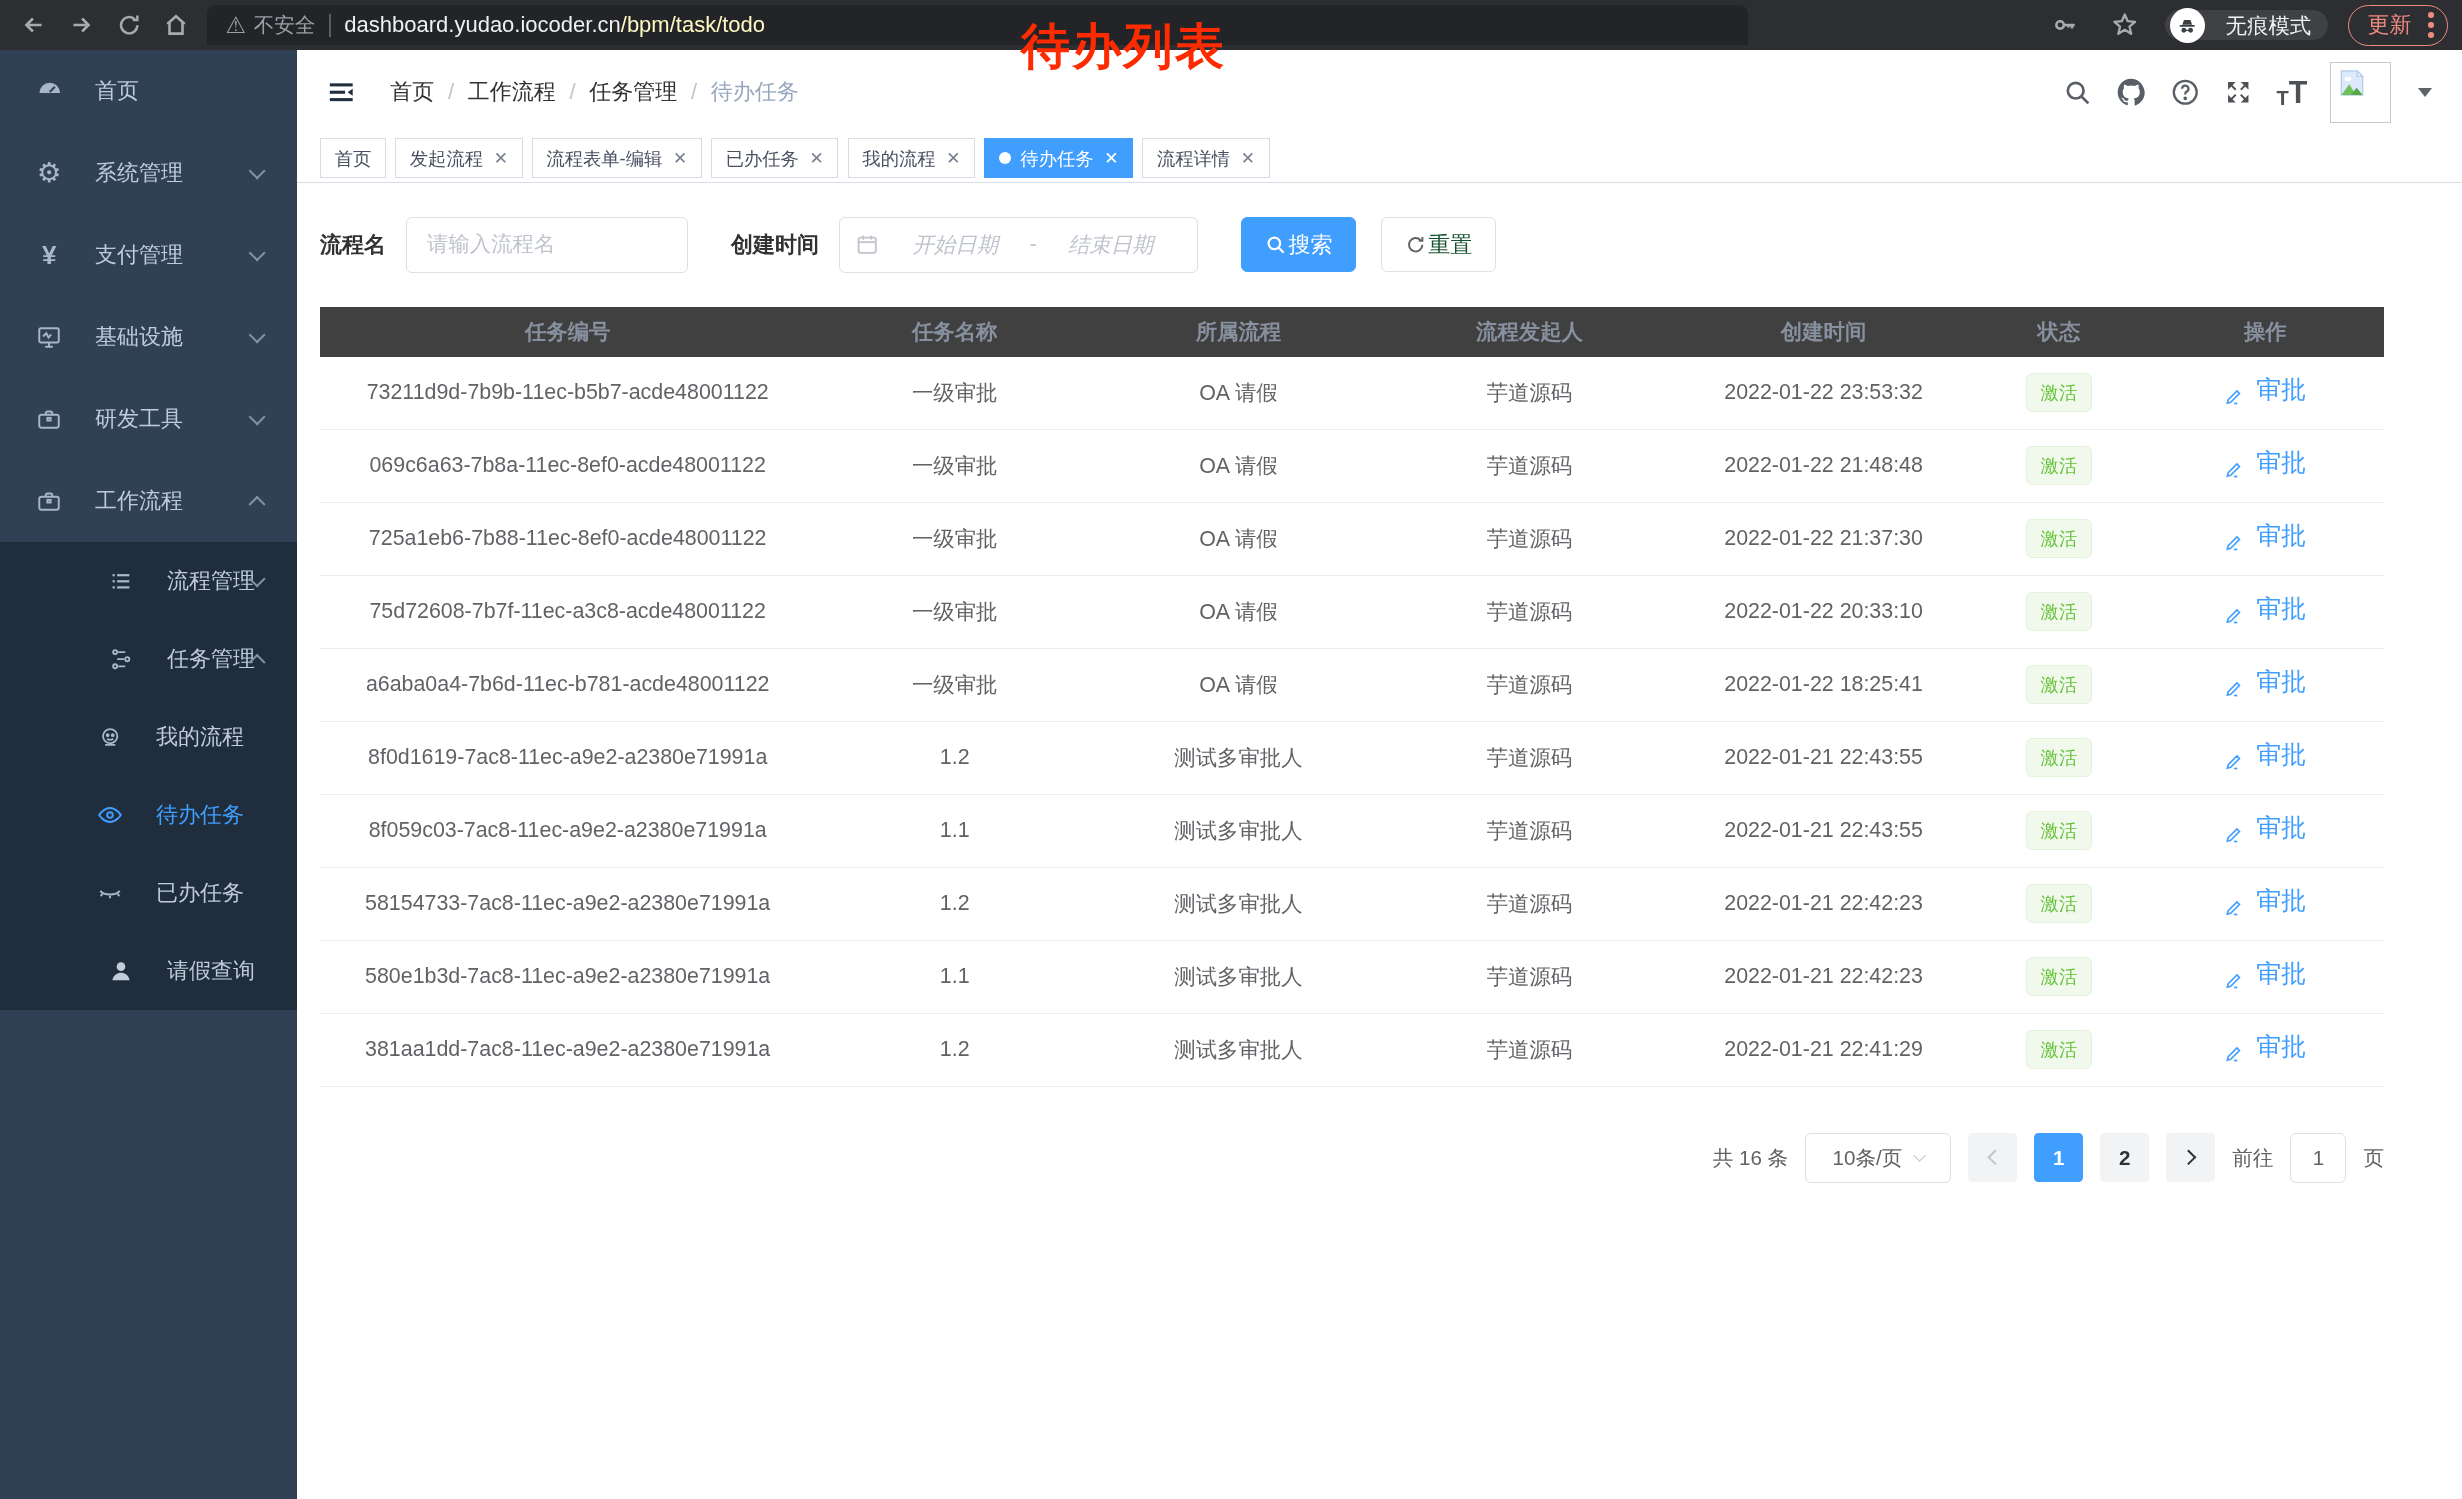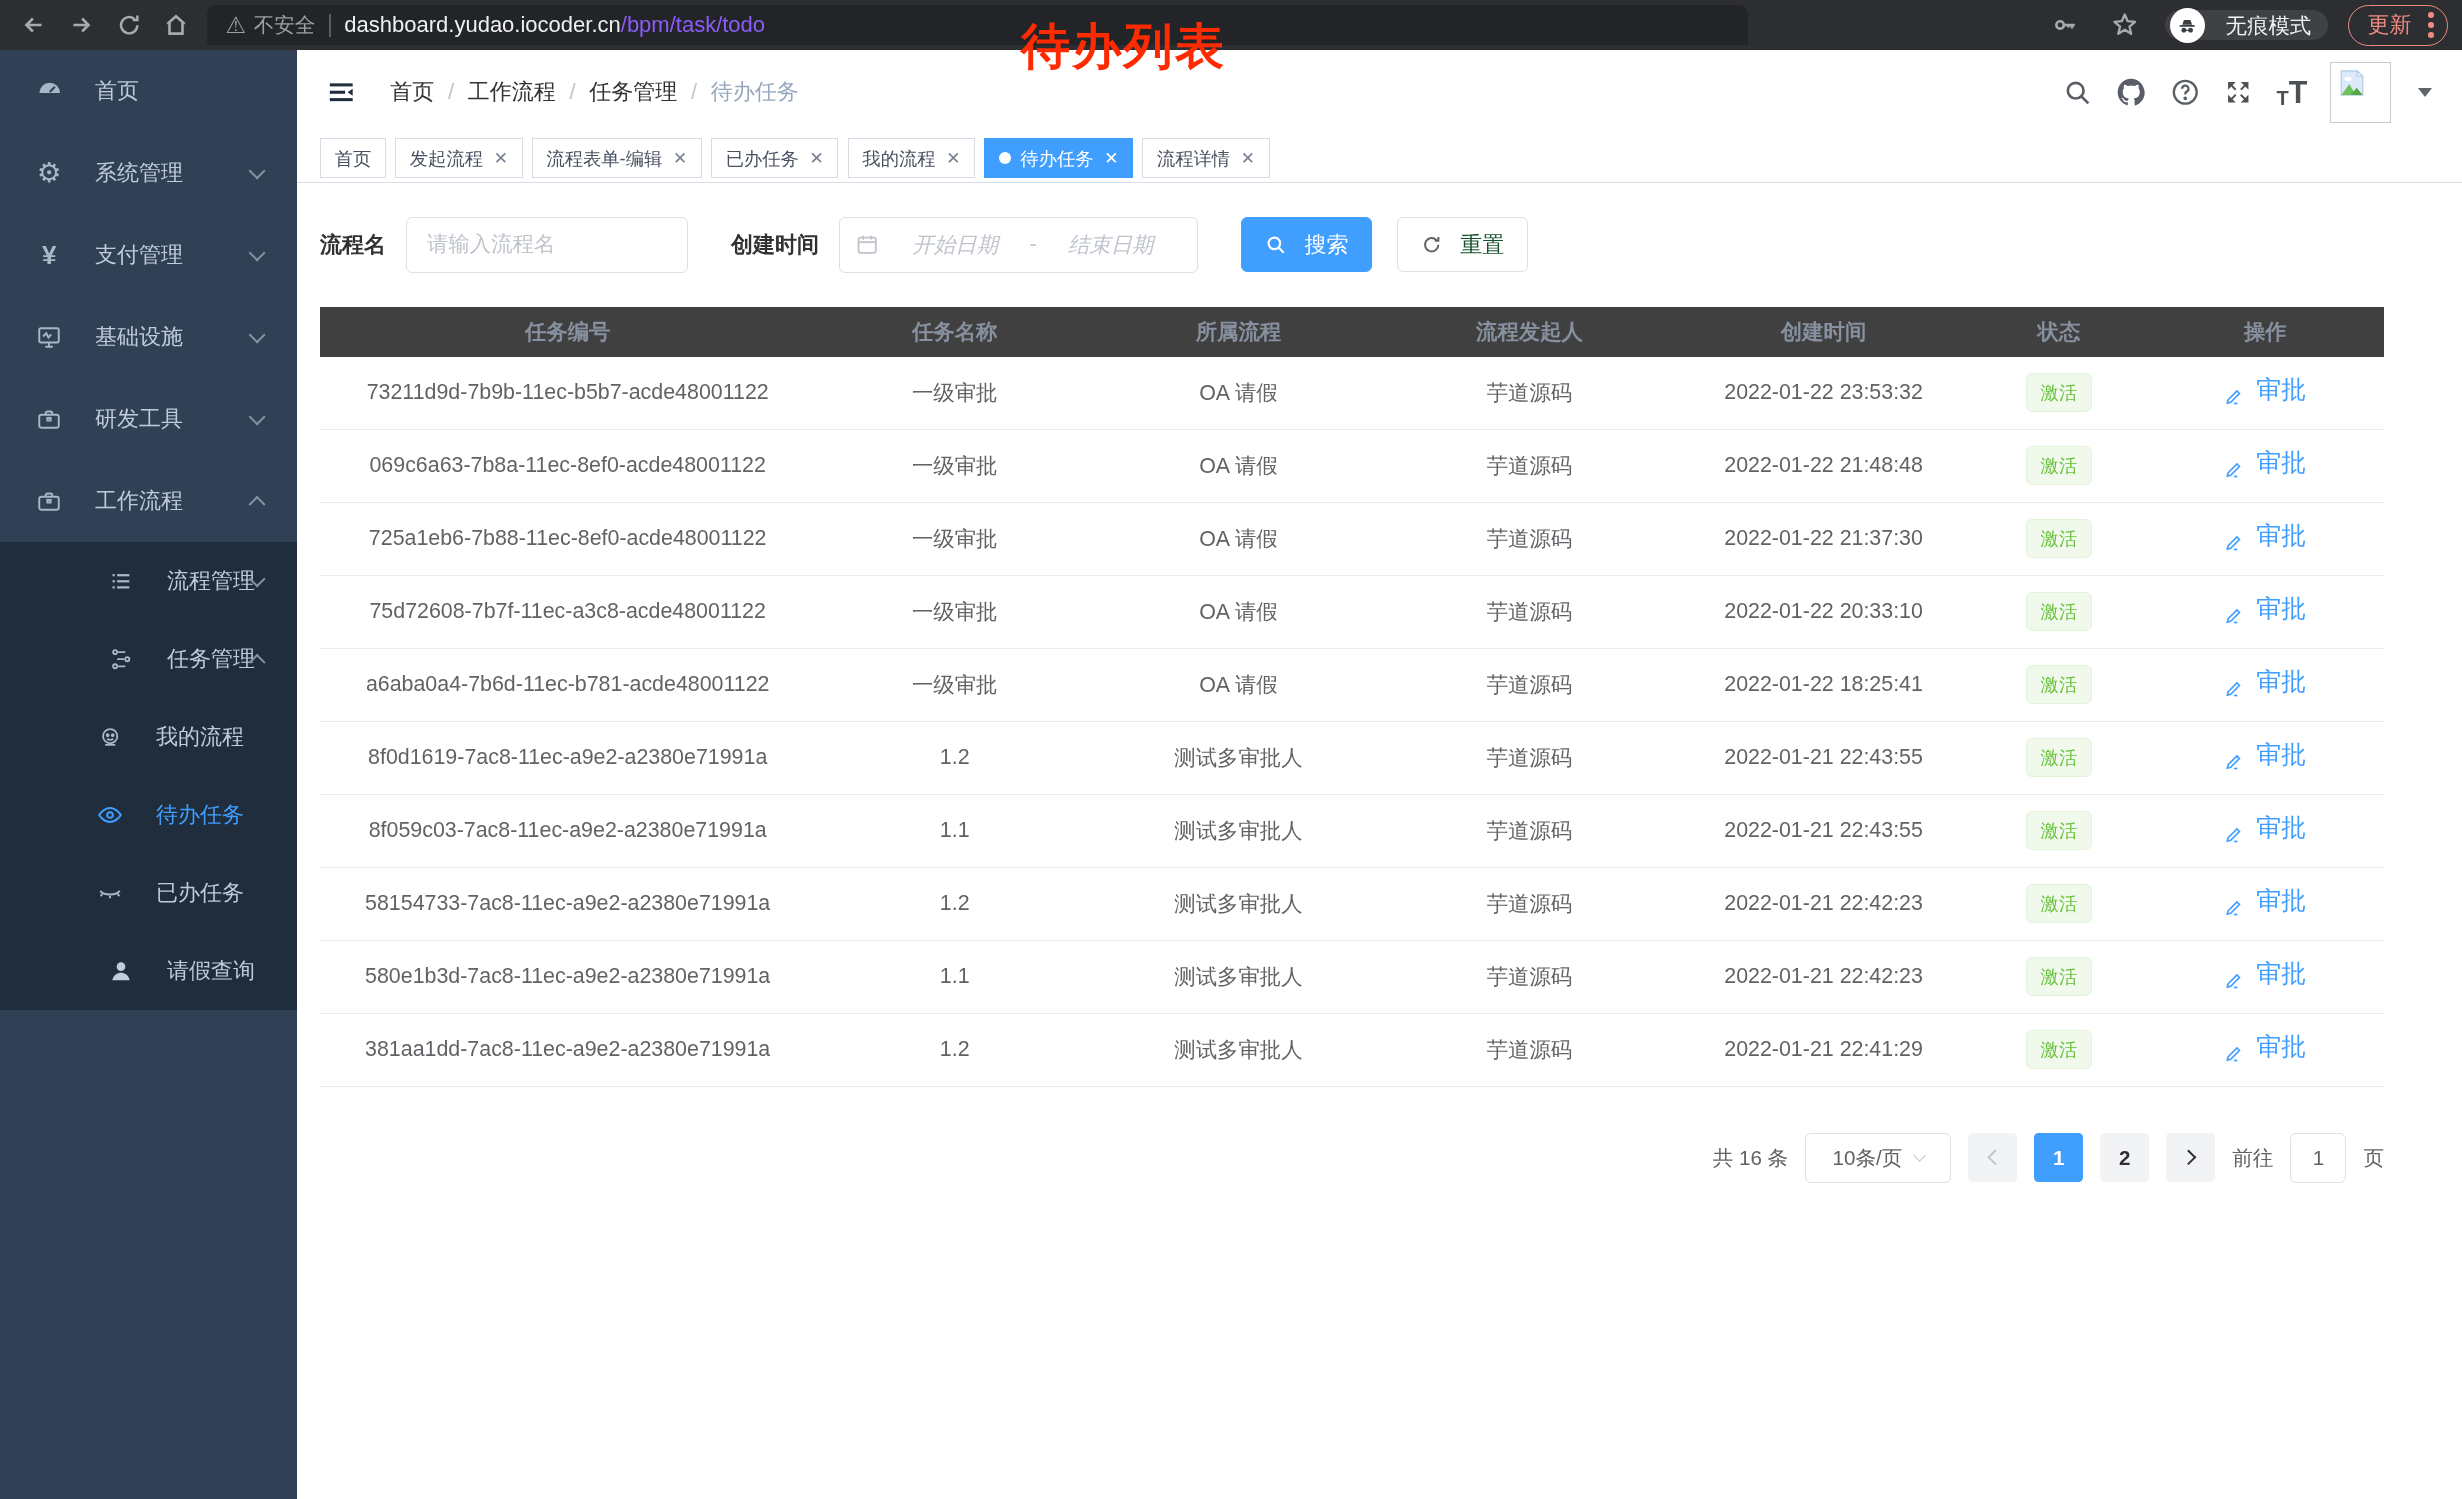--- a/index.html
+++ b/index.html
@@ -9,21 +9,21 @@
 
   
   .browser { position:relative; height:50px; background:#2d2e31; display:flex; align-items:center; padding:0 13.7px; z-index:5; }
   .bnav { display:flex; align-items:center; gap:7.6px; }
   .bbtn { width:40px; height:40px; display:flex; align-items:center; justify-content:center; color:#a6abb0; border-radius:50%; }
   .urlbox { margin-left:10.7px; height:40px; flex:0 0 1541px; background:#232427; border-radius:9.2px 9.2px 0 0; display:flex; align-items:center; padding:0 18.3px; }
   .warn { color:#9aa0a6; font-size:23px; margin-right:7.6px; }
   .insecure { color:#9aa0a6; font-size:20.6px; }
   .urlsep { width:1.5px; height:23px; background:#5a5e63; margin:0 13.7px; }
   .host { color:#eef0f2; font-size:22px; }
-  .path { color:#8b5cf6; font-size:22px; }
+  .path { color:#fef9c3; font-size:22px; }
   .bright { margin-left:auto; display:flex; align-items:center; gap:20px; }
   .incog { height:30px; background:#3f4145; border-radius:21.4px; display:flex; align-items:center; padding:0 17px 0 4.6px; gap:21px; }
   .incog-circle { width:35px; height:35px; border-radius:50%; background:#fff; display:flex; align-items:center; justify-content:center; }
   .incog-label { color:#f1f3f4; font-size:21.4px; }
   .update { height:41px; border:1.5px solid #ef8a80; border-radius:20.6px; display:flex; align-items:center; padding:0 10.7px 0 18.3px; gap:13.7px; }
   .update-label { color:#ef8a80; font-size:22px; }
   .kebab { display:flex; flex-direction:column; gap:4.6px; padding:3.1px; }
   .kebab i { width:5.3px; height:5.3px; border-radius:50%; background:#ef8a80; }
 
   
@@ -81,21 +81,21 @@
   
   .content { padding:20px 78px 0 23px; }
   .filters { display:flex; align-items:center; margin-top:13.7px; }
   .flabel { font-size:22px; font-weight:700; color:#303133; }
   .finput { width:282px; height:56px; border:1.5px solid #dcdfe6; border-radius:6.1px; margin-left:20px; padding:0 20px; font-size:21.4px; color:#606266; outline:none; }
   .finput::placeholder { color:#bfc4cc; }
   .daterange { width:359px; height:56px; border:1.5px solid #dcdfe6; border-radius:6.1px; margin-left:20px; display:flex; align-items:center; padding:0 15.3px; color:#bfc4cc; font-size:21.4px; }
   .daterange .ph { flex:1; text-align:center;font-style:italic; }
   .daterange .rsep { color:#bfc4cc; padding:0 3.1px; }
   .time-label { margin-left:43px; }
-  .btn { height:55px; border-radius:6.1px; display:flex; align-items:center; font-size:22px; padding:0 23px; cursor:pointer; gap:18px; }
+  .btn { height:55px; border-radius:6.1px; display:flex; align-items:center; font-size:22px; padding:0 23px; cursor:pointer; gap:2px; }
   .btn-search { background:#409eff; color:#fff; border:1.5px solid #409eff; margin-left:43px; }
   .btn-reset { background:#fff; color:#14532d; border:1.5px solid #dcdfe6; margin-left:24.4px; }
 
   
   .table { margin-top:34px; width:100%; font-size:21.4px; }
   .trow { display:flex; align-items:center; }
   .thead { background:#404040; height:50px; color:#859; color:#87909f; font-weight:700;align-items:center; }
   .tbody-row { height:73px; color:#606266; border-bottom:1.5px solid #e9ecf1; background:#fff; }
   .td { text-align:center; padding:0 6.1px; overflow:hidden; white-space:nowrap; }
   .c1{width:24%;} .c2{width:13.5%;} .c3{width:14%;} .c4{width:14.2%;} .c5{width:14.3%;} .c6{width:8.5%;} .c7{width:11.5%;}

